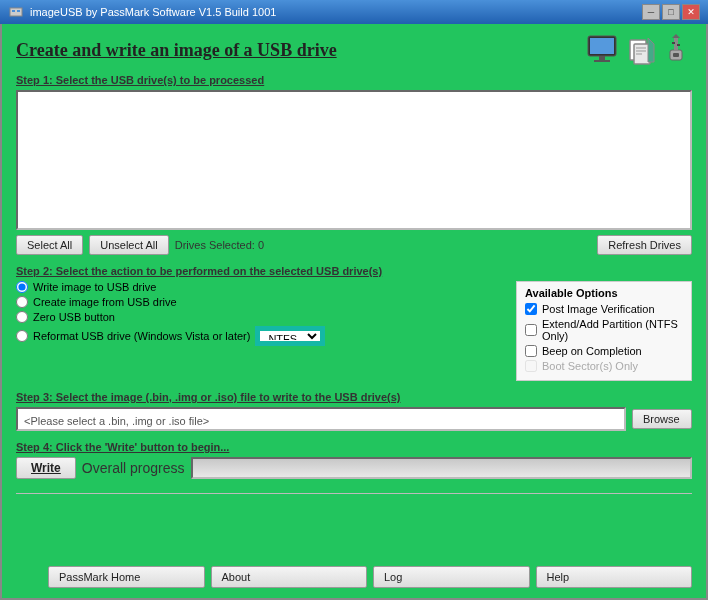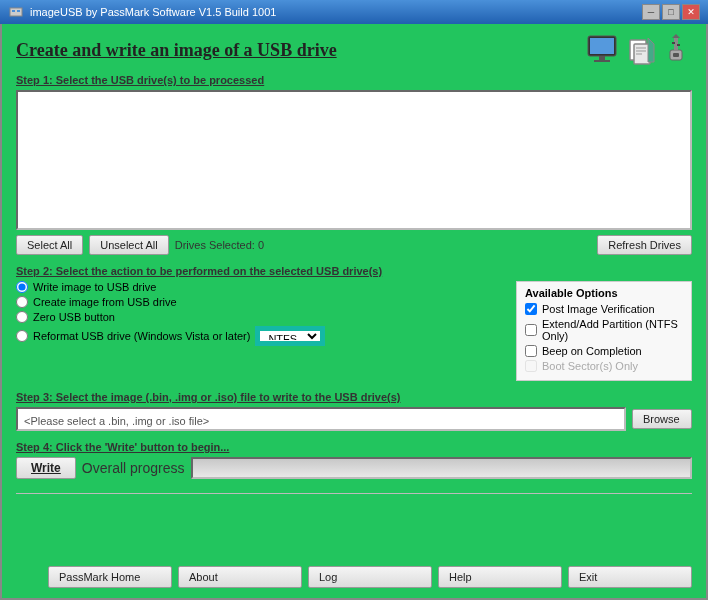--- a/index.html
+++ b/index.html
@@ -379,16 +379,15 @@
       <div class="progress-bar-fill"></div>
     </div>
   </div>
 
   <hr class="divider-line">
   <div class="bottom-bar">
     <button class="btn">PassMark Home</button>
     <button class="btn">About</button>
     <button class="btn">Log</button>
     <button class="btn">Help</button>
-    <button class="btn">Exit</button>
   </div>
 
 </div>
 
 </body></html>

